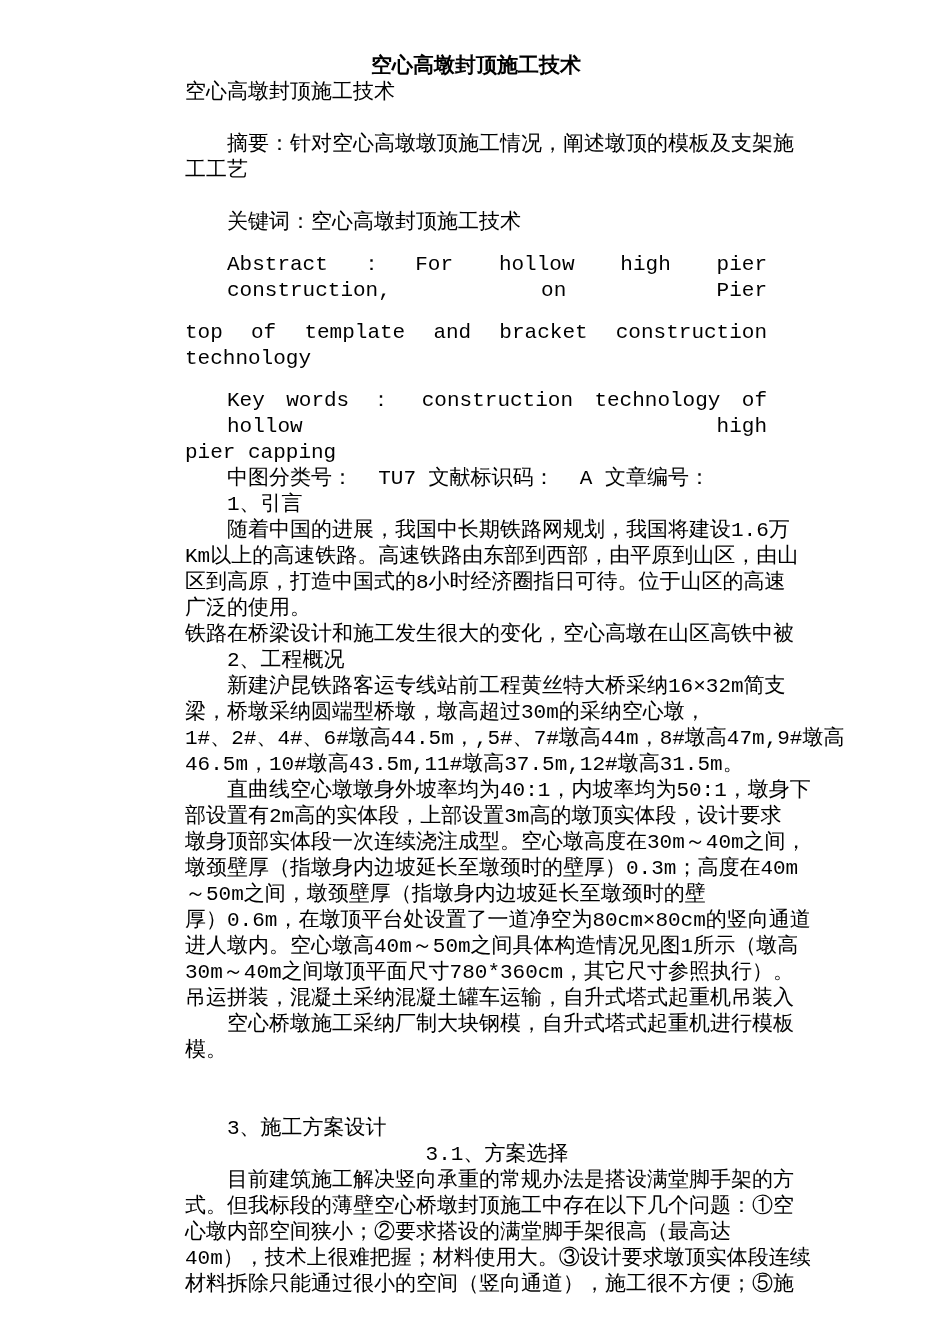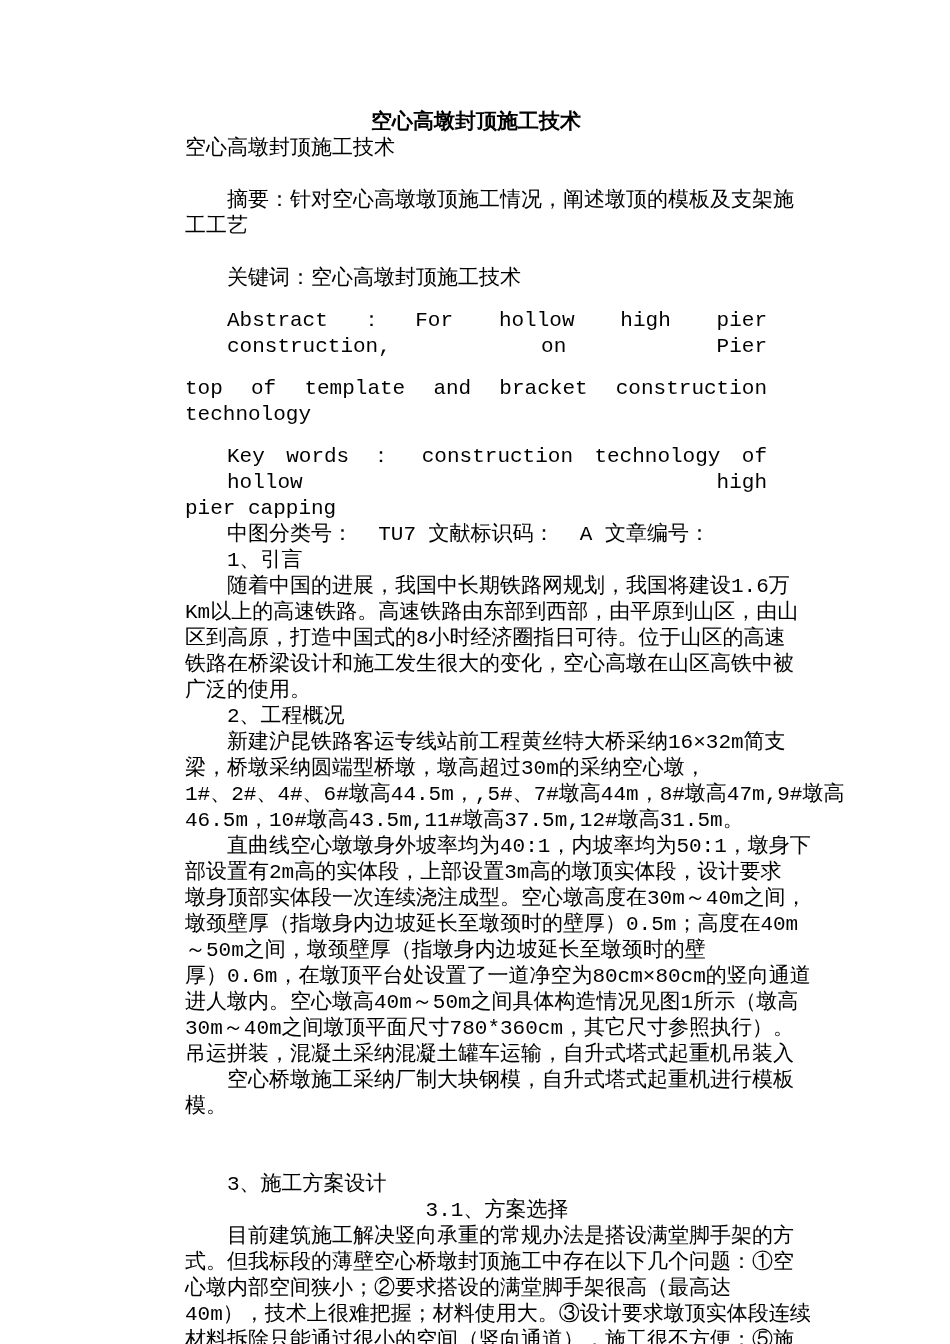--- a/index.html
+++ b/index.html
@@ -7,21 +7,21 @@
     background: #ffffff;
     font-family: "Liberation Mono", "DejaVu Sans Mono", monospace;
   }
   .page {
     position: relative;
     width: 870px;
     height: 1344px;
     margin: 0 auto;
     background: #ffffff;
     color: #000000;
-    padding: 110px 143px 0 145px;
+    padding: 54px 143px 0 145px;
     overflow: hidden;
   }
   .line {
     font-size: 21px;
     line-height: 26px;
     min-height: 26px;
     white-space: pre;
     color: #000000;
   }
   .line.title {
@@ -53,31 +53,31 @@
       <div class="line" style="padding-left: 2em;">关键词：空心高墩封顶施工技术</div>
       <div class="line justify" style="padding-left: 2em;">Abstract：For hollow high pier construction, on Pier</div>
       <div class="line justify">top of template and bracket construction technology</div>
       <div class="line justify" style="padding-left: 2em;">Key words ： construction technology of hollow high</div>
       <div class="line">pier capping</div>
       <div class="line" style="padding-left: 2em;">中图分类号：  TU7 文献标识码：  A 文章编号：</div>
       <div class="line" style="padding-left: 2em;">1、引言</div>
       <div class="line" style="padding-left: 2em;">随着中国的进展，我国中长期铁路网规划，我国将建设1.6万</div>
       <div class="line">Km以上的高速铁路。高速铁路由东部到西部，由平原到山区，由山</div>
       <div class="line">区到高原，打造中国式的8小时经济圈指日可待。位于山区的高速</div>
+      <div class="line">广泛的使用。</div>
       <div class="line">铁路在桥梁设计和施工发生很大的变化，空心高墩在山区高铁中被</div>
-      <div class="line">广泛的使用。</div>
       <div class="line" style="padding-left: 2em;">2、工程概况</div>
       <div class="line" style="padding-left: 2em;">新建沪昆铁路客运专线站前工程黄丝特大桥采纳16×32m简支</div>
       <div class="line">梁，桥墩采纳圆端型桥墩，墩高超过30m的采纳空心墩，</div>
       <div class="line">1#、2#、4#、6#墩高44.5m，,5#、7#墩高44m，8#墩高47m,9#墩高</div>
       <div class="line">46.5m，10#墩高43.5m,11#墩高37.5m,12#墩高31.5m。</div>
       <div class="line" style="padding-left: 2em;">直曲线空心墩墩身外坡率均为40:1，内坡率均为50:1，墩身下</div>
       <div class="line">部设置有2m高的实体段，上部设置3m高的墩顶实体段，设计要求</div>
       <div class="line">墩身顶部实体段一次连续浇注成型。空心墩高度在30m～40m之间，</div>
-      <div class="line">墩颈壁厚（指墩身内边坡延长至墩颈时的壁厚）0.5m；高度在40m</div>
+      <div class="line">墩颈壁厚（指墩身内边坡延长至墩颈时的壁厚）0.3m；高度在40m</div>
       <div class="line">～50m之间，墩颈壁厚（指墩身内边坡延长至墩颈时的壁</div>
       <div class="line">厚）0.6m，在墩顶平台处设置了一道净空为80cm×80cm的竖向通道</div>
       <div class="line">进人墩内。空心墩高40m～50m之间具体构造情况见图1所示（墩高</div>
       <div class="line">30m～40m之间墩顶平面尺寸780*360cm，其它尺寸参照执行）。</div>
       <div class="line">吊运拼装，混凝土采纳混凝土罐车运输，自升式塔式起重机吊装入</div>
       <div class="line" style="padding-left: 2em;">空心桥墩施工采纳厂制大块钢模，自升式塔式起重机进行模板</div>
       <div class="line">模。</div>
       <div class="line blank"></div>
       <div class="line blank"></div>
       <div class="line" style="padding-left: 2em;">3、施工方案设计</div>

